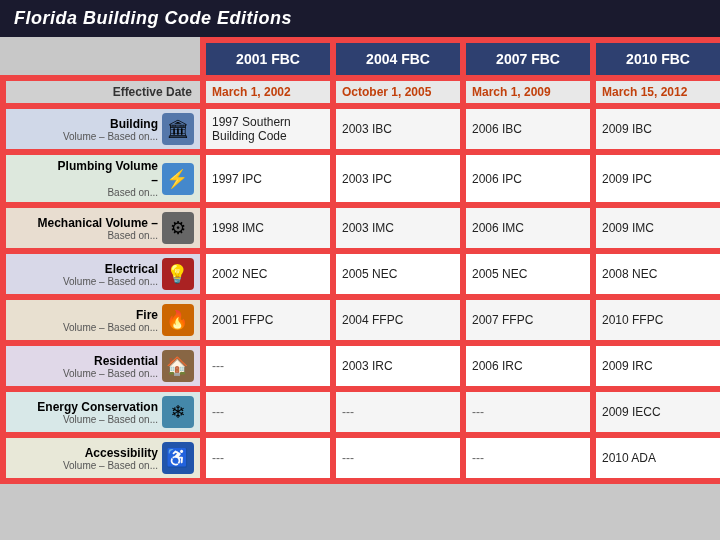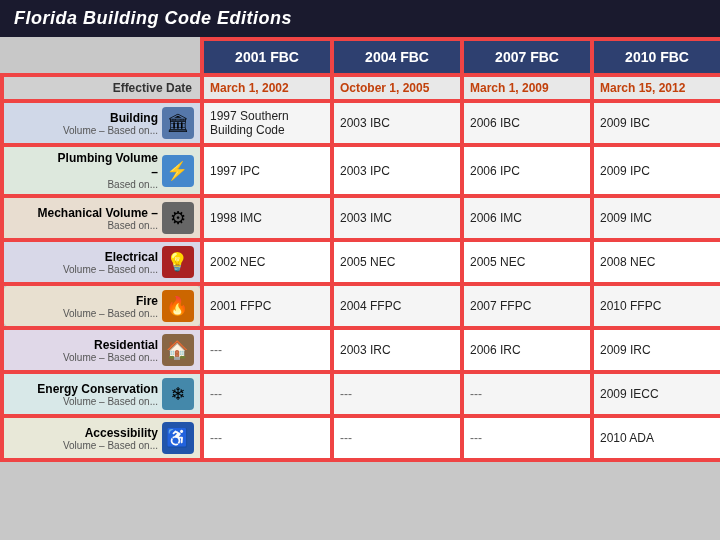--- a/index.html
+++ b/index.html
@@ -19,21 +19,21 @@
     }
     .page-title span {
       font-style: italic;
     }
     table {
       width: 100%;
       border-collapse: collapse;
       table-layout: fixed;
     }
     th, td {
-      border: 4px solid #ef4444;
+      border: 6px solid #ef4444;
       padding: 4px 6px;
       font-size: 12px;
       vertical-align: middle;
     }
     
     .header-row th {
       background: #2e4070;
       color: white;
       text-align: center;
       font-size: 14px;

